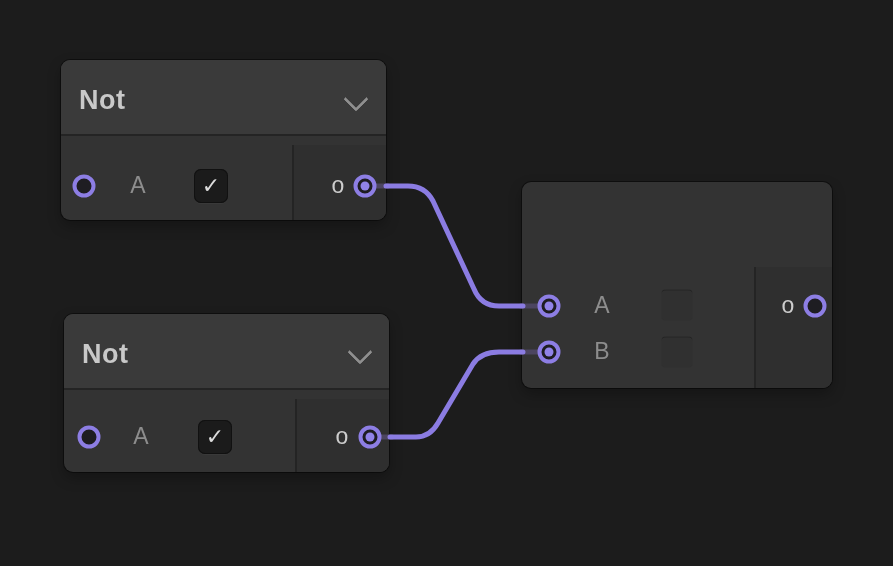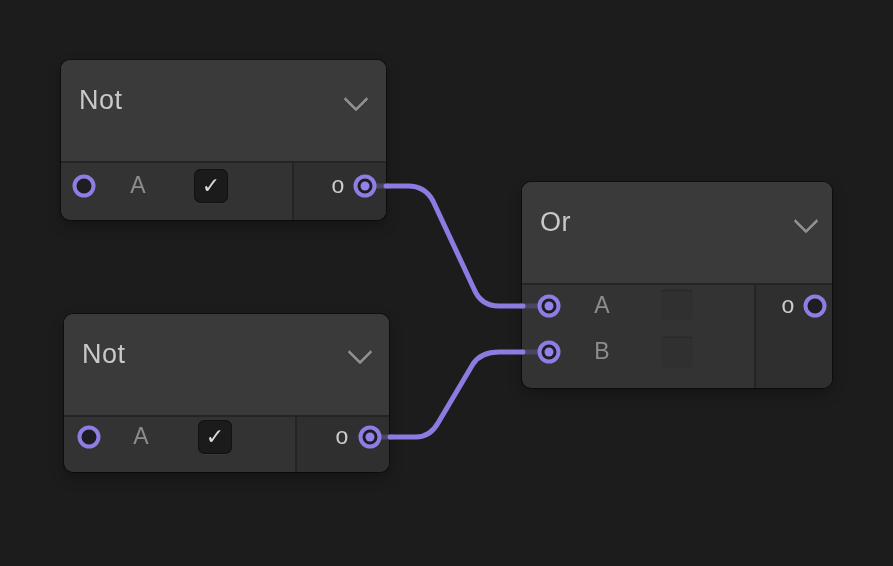--- a/index.html
+++ b/index.html
@@ -6,22 +6,22 @@
   .canvas{
     position:relative;width:893px;height:566px;background:#1c1c1c;overflow:hidden;
     font-family:"Liberation Sans","DejaVu Sans",sans-serif;
     -webkit-font-smoothing:antialiased;
   }
   .node{
     position:absolute;background:#333333;border-radius:9px;
     box-shadow:0 0 0 1px rgba(0,0,0,.45),0 6px 14px rgba(0,0,0,.28);
   }
   .node-header{
-    position:absolute;left:0;top:0;right:0;height:103px;background:#3a3a3a;
-    border-radius:9px 9px 0 0;border-bottom:2px solid #242424;box-sizing:border-box;
+    position:absolute;left:0;top:0;right:0;height:76px;background:#3a3a3a;
+    border-radius:9px 9px 0 0;border-bottom:2px solid #242424;box-sizing:border-box;font-weight:bold;
   }
   .node-title{
     position:absolute;left:18px;top:42px;transform:translateY(-54%);
     font-size:27px;color:#c9c9c9;letter-spacing:.5px;white-space:nowrap;
   }
   .chevron{
     position:absolute;width:15px;height:15px;transform:translate(-50%,-72%) rotate(45deg);
     border-right:3px solid #8f8f8f;border-bottom:3px solid #8f8f8f;border-radius:2px;
   }
   .out-section{
@@ -98,24 +98,20 @@
         <span>✓</span>
       </div>
     <span class="port-label out-label" style="left:278px;top:123px;">o</span>
     <div class="port connected" style="left:306px;top:123px;">
         <span class="dot"></span>
       </div>
   </div>
 
   <div class="node" style="left:522px;top:182px;width:310px;height:206px;">
     <div class="out-section" style="left:232px;"></div>
-    <div class="node-header">
-      <span class="node-title">Or</span>
-      <span class="chevron" style="left:284px;top:43px;"></span>
-    </div>
     <div class="port connected" style="left:27px;top:124px;">
         <span class="dot"></span>
       </div>
     <span class="port-label" style="left:80px;top:124px;">A</span>
     <div class="value-box" style="left:155px;top:123px;"></div>
     <div class="port connected" style="left:27px;top:170px;">
         <span class="dot"></span>
       </div>
     <span class="port-label" style="left:80px;top:170px;">B</span>
     <div class="value-box" style="left:155px;top:170px;"></div>

